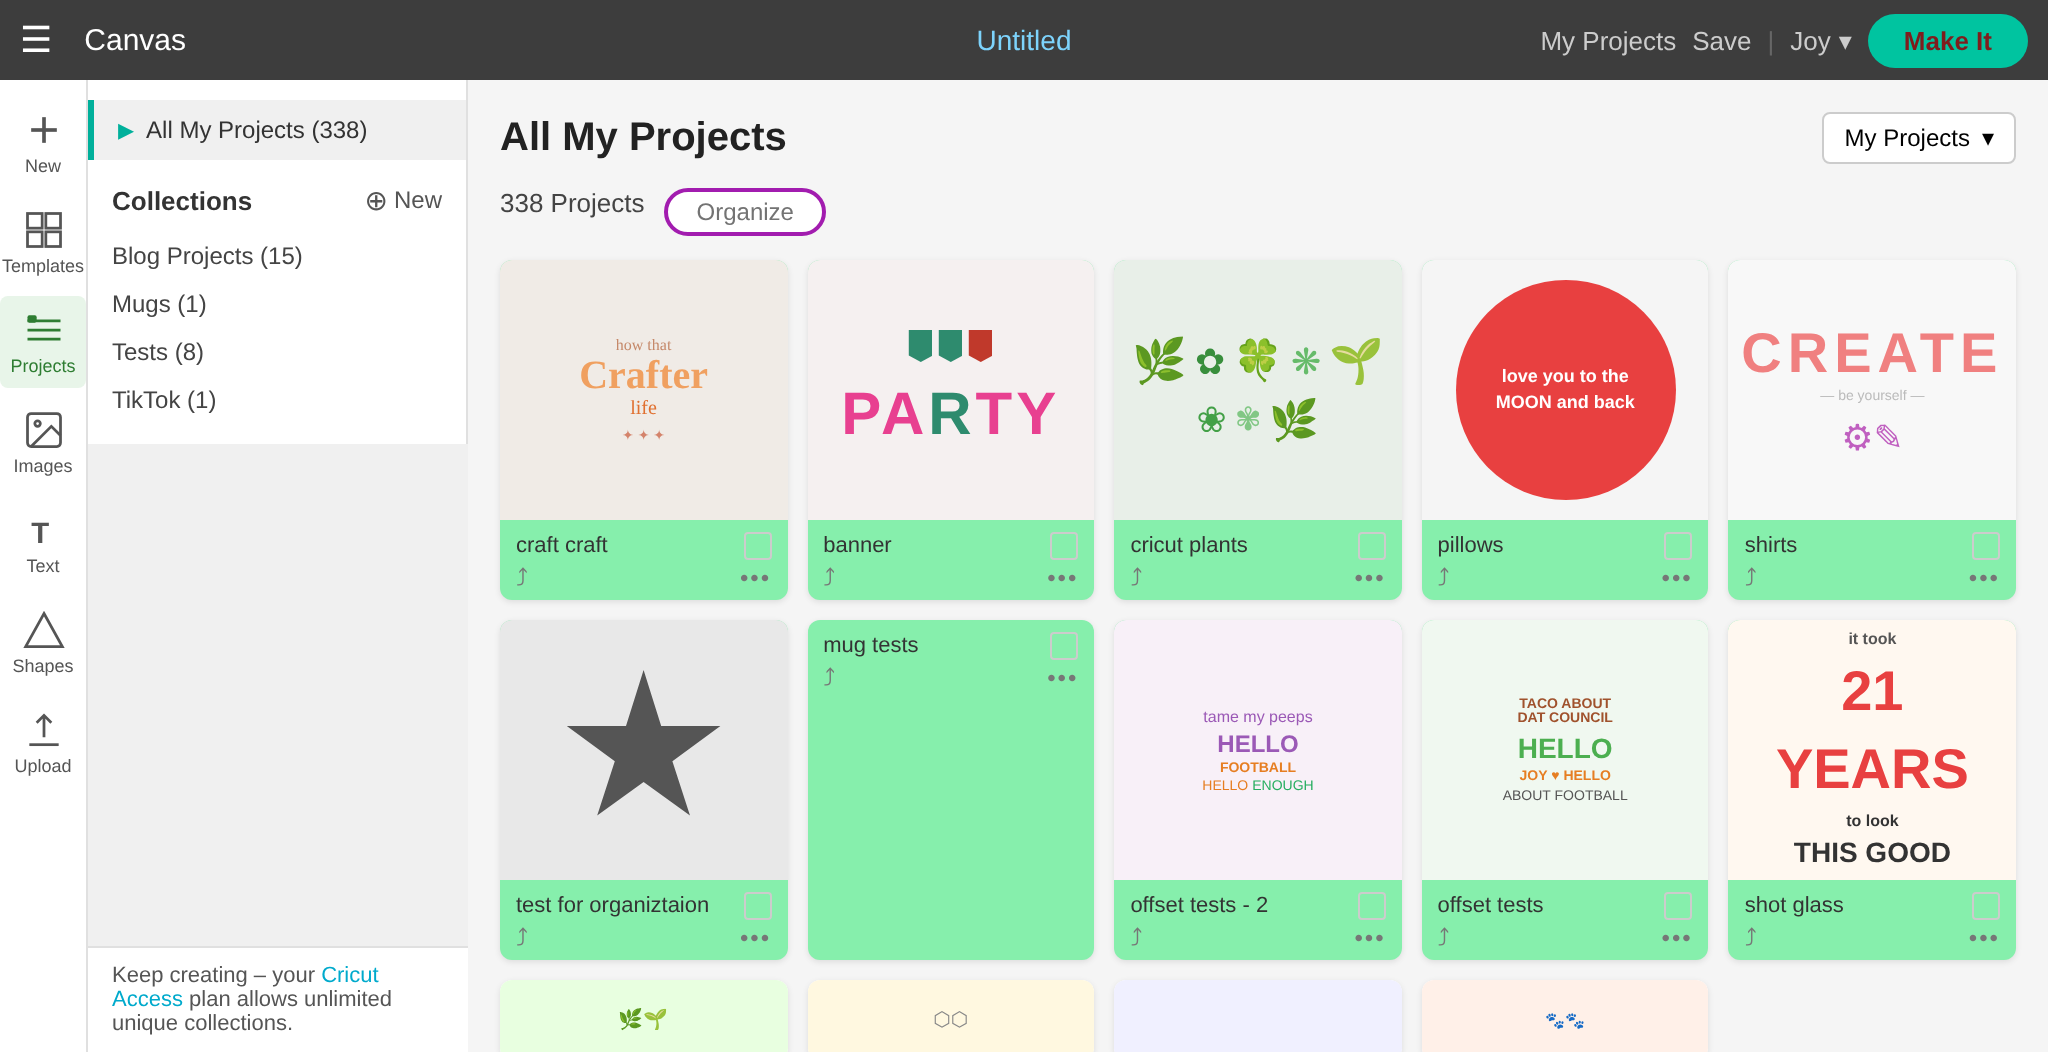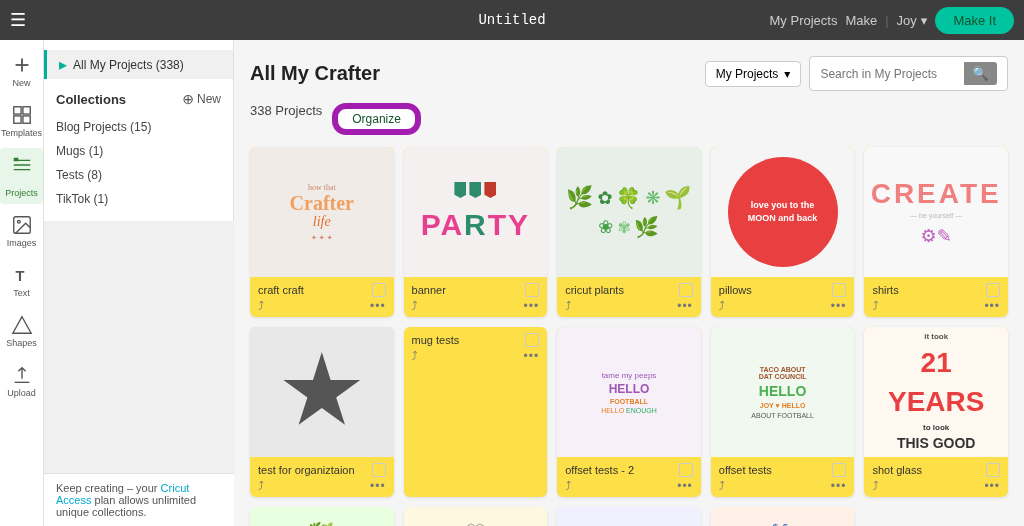--- a/index.html
+++ b/index.html
@@ -10,27 +10,27 @@
       height: 40px;
       background: #3d3d3d;
       display: flex;
       align-items: center;
       padding: 0 10px;
       flex-shrink: 0;
       gap: 10px;
     }
     .topbar-hamburger { color: #fff; font-size: 18px; cursor: pointer; margin-right: 6px; }
     .topbar-title { color: #fff; font-size: 15px; font-weight: 500; flex: 1; }
-    .topbar-center { color: #ffffff; font-size: 14px; position: absolute; left: 50%; transform: translateX(-50%); font-family: Liberation Mono, monospace; }
+    .topbar-center { color: #7dd3fc; font-size: 14px; position: absolute; left: 50%; transform: translateX(-50%); }
     .topbar-right { display: flex; align-items: center; gap: 8px; margin-left: auto; }
     .topbar-my-projects { color: #ccc; font-size: 13px; cursor: pointer; }
     .topbar-save { color: #ccc; font-size: 13px; cursor: pointer; }
     .topbar-divider { color: #666; }
     .topbar-user { display: flex; align-items: center; color: #ccc; font-size: 13px; gap: 4px; cursor: pointer; }
-    .topbar-make-it { background: #00c4a0; color: #14532d; border: none; border-radius: 20px; padding: 6px 18px; font-size: 13px; font-weight: 400; cursor: pointer; }
+    .topbar-make-it { background: #00c4a0; color: #7f1d1d; border: none; border-radius: 20px; padding: 6px 18px; font-size: 13px; font-weight: 700; cursor: pointer; }
 
     
     .main-layout { display: flex; flex: 1; overflow: hidden; }
 
     
     .icon-sidebar {
       width: 44px;
       background: #fff;
       border-right: 1px solid #e0e0e0;
       display: flex;
@@ -131,37 +131,37 @@
     .search-btn { background: #888; color: #fff; border: none; padding: 4px 8px; cursor: pointer; border-radius: 0 3px 3px 0; }
 
     .projects-meta {
       display: flex;
       align-items: flex-start;
       gap: 10px;
       margin-bottom: 12px;
     }
     .projects-count { font-size: 13px; color: #444; }
     .organize-btn {
-      border: 6px solid #a21caf;
-      color: #14532d;
+      border: 2px solid #a21caf;
+      color: #737373;
       background: #fff;
       border-radius: 14px;
       padding: 3px 14px;
       font-size: 12px;
       cursor: pointer;
     }
 
     
     .projects-grid {
       display: grid;
       grid-template-columns: repeat(5, 1fr);
       gap: 10px;
     }
     .project-card {
-      background: #fde047;
+      background: #86efac;
       border-radius: 6px;
       overflow: hidden;
       box-shadow: 0 1px 3px rgba(0,0,0,0.1);
     }
     .project-thumbnail {
       width: 100%;
       height: 130px;
       background: #e8e8e8;
       display: flex;
       align-items: center;
@@ -222,24 +222,25 @@
       position: relative;
       display: flex;
       flex-direction: column;
     }
   </style>
 </head>
 <body>
 
 <div class="topbar">
   <span class="topbar-hamburger">☰</span>
+  <span class="topbar-title">Canvas</span>
   <span class="topbar-center">Untitled</span>
   <div class="topbar-right">
     <span class="topbar-my-projects">My Projects</span>
-    <span class="topbar-save">Make</span>
+    <span class="topbar-save">Save</span>
     <span class="topbar-divider">|</span>
     <span class="topbar-user">
       <span>Joy</span>
       <span>▾</span>
     </span>
     <button class="topbar-make-it">Make It</button>
   </div>
 </div>
 
 <div class="main-layout">
@@ -259,21 +260,21 @@
           <rect x="3" y="13" width="8" height="8"></rect>
           <rect x="13" y="13" width="8" height="8"></rect>
         </svg>
       <span class="icon-label">Templates</span>
     </div>
     <div class="icon-item" style="background:#e8f5e9;">
       <svg viewBox="0 0 24 24" fill="none" stroke="#2e7d32" stroke-width="1.5">
           <path d="M3 7h18M3 12h18M3 17h18"></path>
           <rect x="3" y="4" width="5" height="4" rx="1" fill="#2e7d32" stroke="none"></rect>
         </svg>
-      <span class="icon-label" style="color:#2e7d32;margin-top:10px;">Projects</span>
+      <span class="icon-label" style="color:#2e7d32;">Projects</span>
     </div>
     <div class="icon-item">
       <svg viewBox="0 0 24 24" fill="none" stroke="#555" stroke-width="1.5">
           <rect x="3" y="3" width="18" height="18" rx="2"></rect>
           <circle cx="8.5" cy="8.5" r="1.5"></circle>
           <path d="M21 15l-5-5L5 21"></path>
         </svg>
       <span class="icon-label">Images</span>
     </div>
     <div class="icon-item">
@@ -316,46 +317,42 @@
       <div class="collection-item">Tests (8)</div>
       <div class="collection-item">TikTok (1)</div>
     </div>
     <div class="footer-note">
       <span>Keep creating – your </span><a href="#">Cricut Access</a><span> plan allows unlimited unique collections.</span>
     </div>
   </div>
 
   <div class="content-area">
     <div class="content-header">
-      <h1 class="content-title">All My Crafter</h1>
+      <h1 class="content-title">All My Projects</h1>
       <div class="content-controls">
         <div class="dropdown-select">
           <span>My Projects</span>
           <span>▾</span>
         </div>
-        <div class="search-box">
-          <input type="text" placeholder="Search in My Projects" style="">
-          <button class="search-btn">🔍</button>
-        </div>
       </div>
     </div>
 
     <div class="projects-meta">
       <span class="projects-count">338 Projects</span>
       <button class="organize-btn">Organize</button>
     </div>
 
     <div class="projects-grid">
 
       <div class="project-card">
         <div class="project-thumbnail thumb-craft-shirts">
           <div style="text-align:center; padding:8px;">
             <div style="font-size:8px; color:#c5896a; font-family:serif;">how that</div>
             <div style="font-size:20px; font-weight:bold; color:#f0a060; font-family:serif; line-height:1.1;">Crafter</div>
-            <div style="font-size:14px; font-style:italic; color:#e07030; font-family:cursive;">life</div>
+            <div style="font-size:10px; color:#e07030; font-family:cursive;">life</div>
             <div style="font-size:7px; color:#d4836b; margin-top:4px;">✦ ✦ ✦</div>
           </div>
         </div>
         <div class="project-info">
           <div class="project-name-row">
             <span class="project-name">craft craft</span>
             <div class="project-checkbox"></div>
           </div>
           <div class="project-actions">
             <span class="share-icon">⤴</span>

